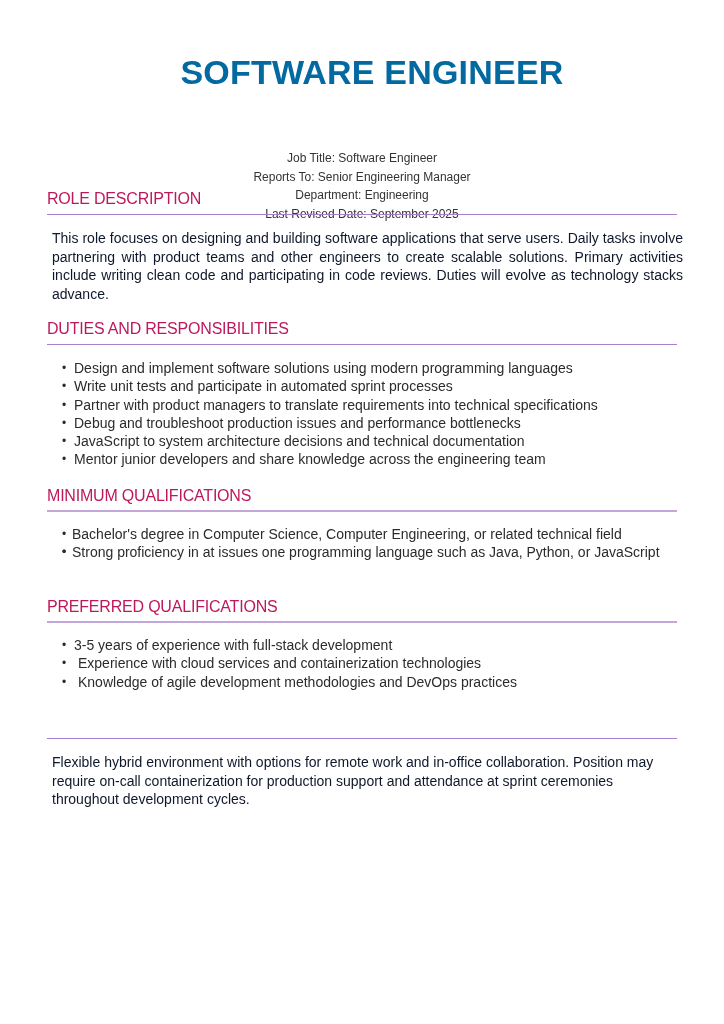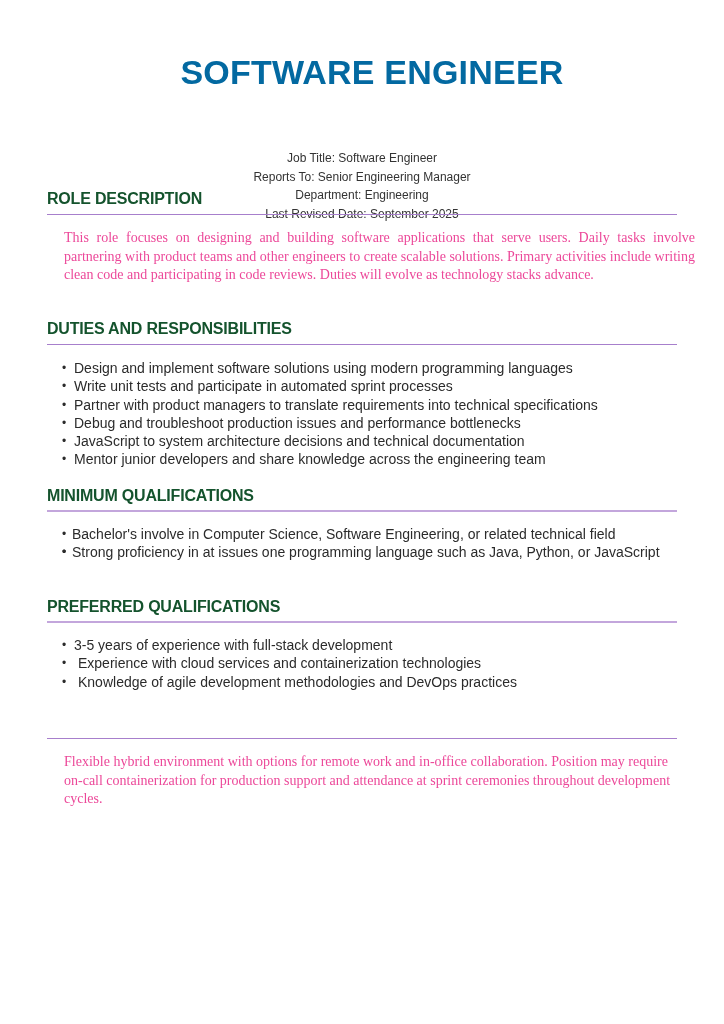--- a/index.html
+++ b/index.html
@@ -41,44 +41,43 @@
       font-size: 12px;
       line-height: 18.5px;
       color: #333333;
       margin-top: 48px;
     }
     .meta div { margin: 0; }
     .section-heading {
       position: absolute;
       left: 47px;
       font-size: 16px;
-      font-weight: bold;
-      color: #14532d;
+      font-weight: normal;
+      color: #be185d;
       line-height: 20px;
       letter-spacing: -0.2px;
     }
     .divider {
       position: absolute;
       left: 47px;
       width: 630px;
       height: 1px;
       background: #a77fcc;
     }
     .divider.thick {
       height: 2px;
       background: #c3a6dc;
     }
     .para {
       position: absolute;
-      left: 64px;
+      left: 52px;
       width: 631px;
       font-size: 14px;
       line-height: 18.5px;
-      color: #ec4899;
-      font-family: Liberation Serif, serif;
+      color: #0f172a;
     }
     .para.justify { text-align: justify; }
     ul.blist {
       position: absolute;
       margin: 0;
       padding: 0;
       list-style: none;
       font-size: 14px;
       line-height: 18.3px;
       color: #2b2b2b;
@@ -127,21 +126,21 @@
     <li><span class="dot">•</span><span>Write unit tests and participate in automated sprint processes</span></li>
     <li><span class="dot">•</span><span>Partner with product managers to translate requirements into technical specifications</span></li>
     <li><span class="dot">•</span><span>Debug and troubleshoot production issues and performance bottlenecks</span></li>
     <li><span class="dot">•</span><span>JavaScript to system architecture decisions and technical documentation</span></li>
     <li><span class="dot">•</span><span>Mentor junior developers and share knowledge across the engineering team</span></li>
   </ul>
 
   <div class="section-heading" style="top:486px;">MINIMUM QUALIFICATIONS</div>
   <div class="divider thick" style="top:510px;"></div>
   <ul class="blist minq">
-    <li><span class="dot">•</span><span>Bachelor's involve in Computer Science, Software Engineering, or related technical field</span></li>
+    <li><span class="dot">•</span><span>Bachelor's degree in Computer Science, Computer Engineering, or related technical field</span></li>
     <li><span class="dot">•</span></li>
     <li><span class="dot">•</span><span>Strong proficiency in at issues one programming language such as Java, Python, or JavaScript</span></li>
   </ul>
 
   <div class="section-heading" style="top:597px;">PREFERRED QUALIFICATIONS</div>
   <div class="divider thick" style="top:621px;"></div>
   <ul class="blist prefq">
     <li><span class="dot">•</span><span>3-5 years of experience with full-stack development</span></li>
     <li class="indent"><span class="dot">•</span><span>Experience with cloud services and containerization technologies</span></li>
     <li class="indent"><span class="dot">•</span><span>Knowledge of agile development methodologies and DevOps practices</span></li>

